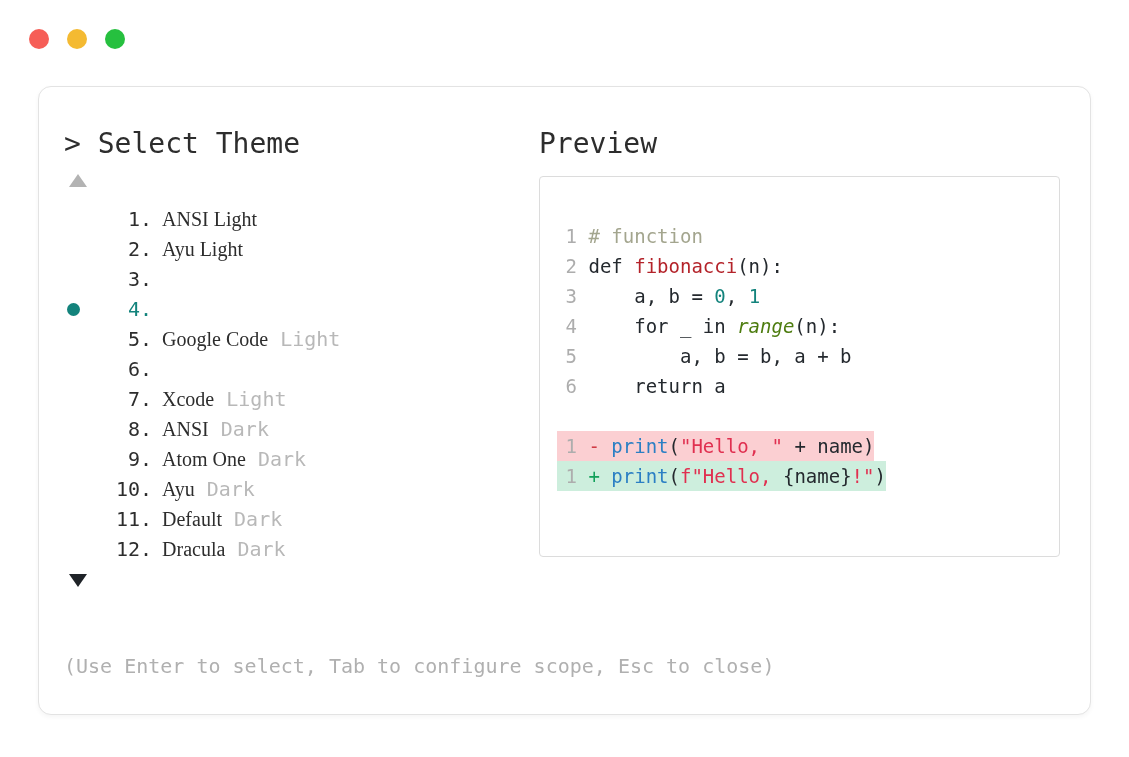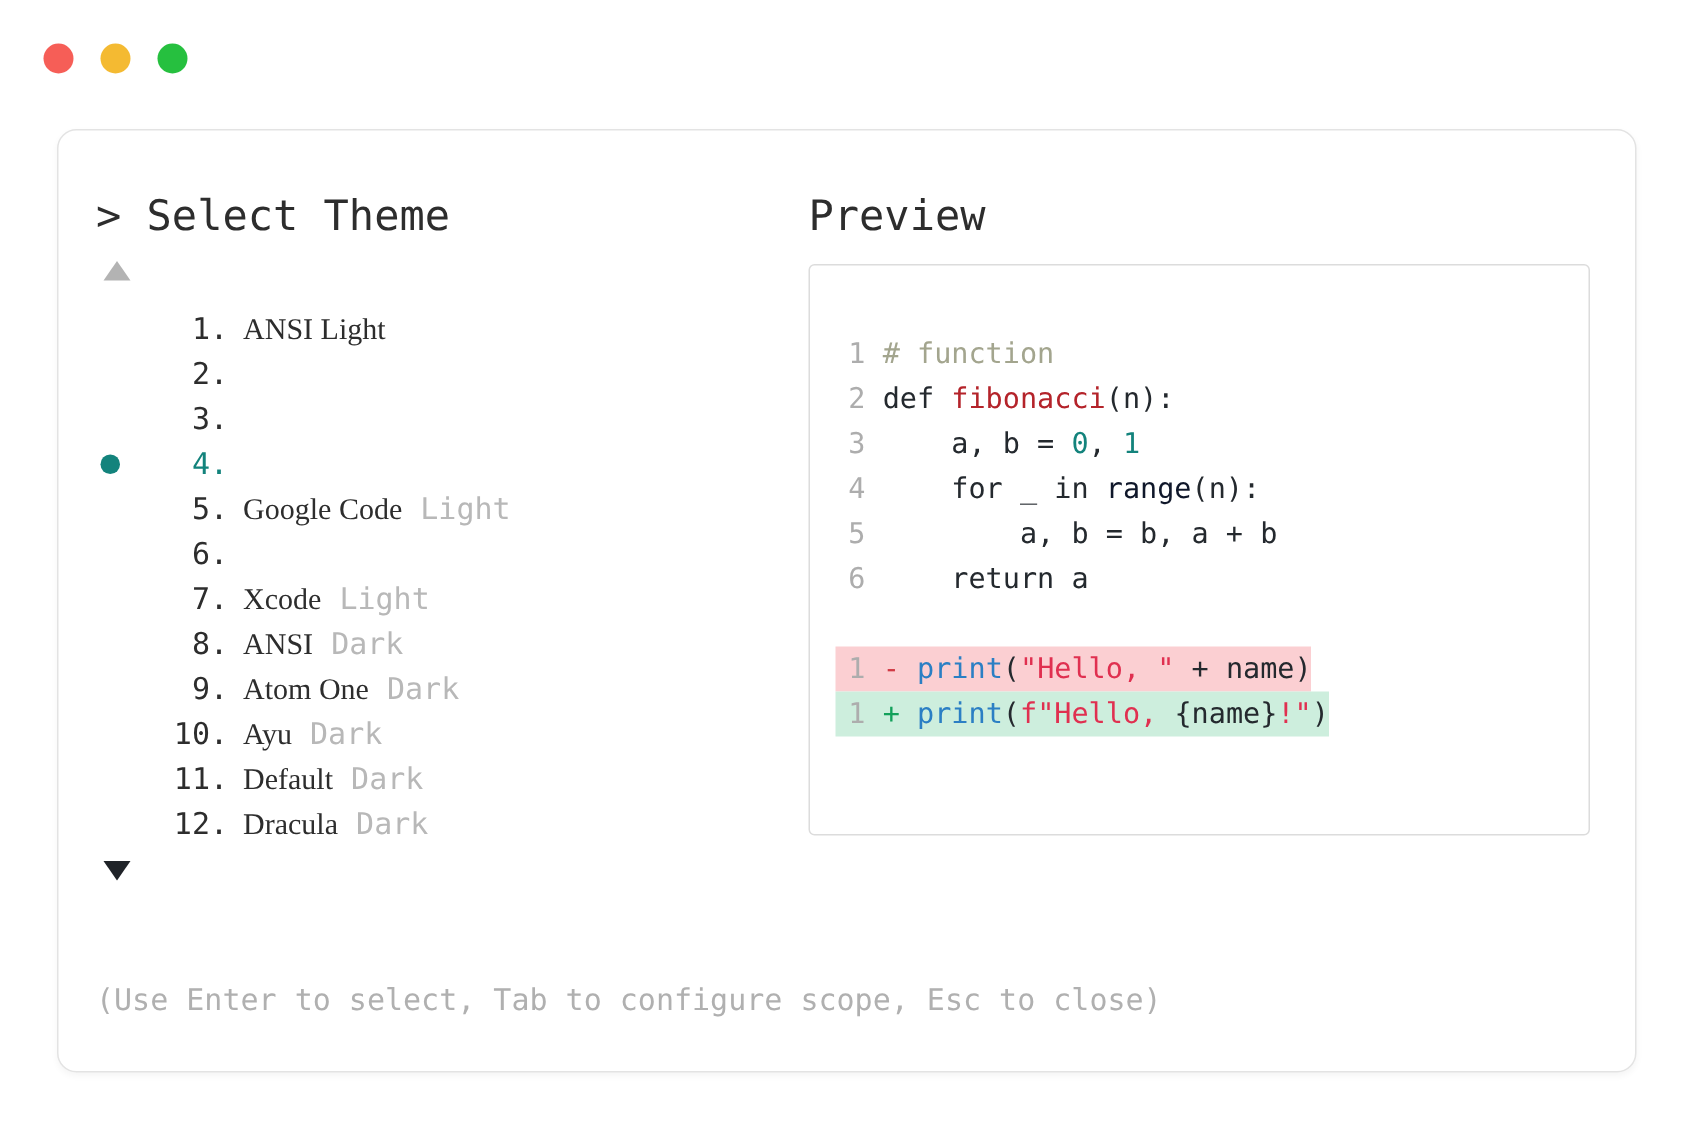--- a/index.html
+++ b/index.html
@@ -153,21 +153,21 @@
     color: #adadad;
     display: inline-block;
     width: 20px;
     text-align: right;
   }
   .tok-comment { color: #a3a58e; }
   .tok-kw      { color: #24292e; }
   .tok-fn      { color: #b4232a; }
   .tok-plain   { color: #24292e; }
   .tok-num     { color: #13837c; }
-  .tok-builtin { color: #0f172a; }
+  .tok-builtin { color: #4d7c0f; font-style: italic; }
   .tok-str     { color: #e03050; }
   .tok-call    { color: #2b7fc4; }
 
   .diff-block { margin-top: 30px; }
   .diff-line { height: 30px; white-space: pre; display: block; }
   .diff-line .hl { padding: 4px 0; }
   .diff-del .hl { background: #fbcfd2; }
   .diff-add .hl { background: #cdeedd; }
   .mark-del { color: #d03a44; }
   .mark-add { color: #12a05a; }
@@ -197,21 +197,21 @@
 <div class="card">
   <div class="card-inner">
 
     <div class="col-left">
       <div class="panel-title">&gt; Select Theme</div>
 
       <div class="arrow arrow-up"></div>
 
       <div class="theme-list">
           <div class="theme-row"><span class="bullet-cell"></span><span class="idx">1</span><span class="dotsep">.</span><span class="name">ANSI Light</span></div>
-          <div class="theme-row"><span class="bullet-cell"></span><span class="idx">2</span><span class="dotsep">.</span></div>
+          <div class="theme-row"><span class="bullet-cell"></span><span class="idx">2</span><span class="dotsep">.</span><span class="name">Ayu Light</span></div>
           <div class="theme-row"><span class="bullet-cell"></span><span class="idx">3</span><span class="dotsep">.</span></div>
           <div class="theme-row selected"><span class="bullet-cell"><span class="bullet" style="background: rgb(19, 131, 124);"></span></span><span class="idx">4</span><span class="dotsep">.</span></div>
           <div class="theme-row"><span class="bullet-cell"></span><span class="idx">5</span><span class="dotsep">.</span><span class="name">Google Code</span><span class="variant-dim"> Light</span></div>
           <div class="theme-row"><span class="bullet-cell"></span><span class="idx">6</span><span class="dotsep">.</span></div>
           <div class="theme-row"><span class="bullet-cell"></span><span class="idx">7</span><span class="dotsep">.</span><span class="name">Xcode</span><span class="variant-dim"> Light</span></div>
           <div class="theme-row"><span class="bullet-cell"></span><span class="idx">8</span><span class="dotsep">.</span><span class="name">ANSI</span><span class="variant-dim"> Dark</span></div>
           <div class="theme-row"><span class="bullet-cell"></span><span class="idx">9</span><span class="dotsep">.</span><span class="name">Atom One</span><span class="variant-dim"> Dark</span></div>
           <div class="theme-row"><span class="bullet-cell"></span><span class="idx">10</span><span class="dotsep">.</span><span class="name">Ayu</span><span class="variant-dim"> Dark</span></div>
           <div class="theme-row"><span class="bullet-cell"></span><span class="idx">11</span><span class="dotsep">.</span><span class="name">Default</span><span class="variant-dim"> Dark</span></div>
           <div class="theme-row"><span class="bullet-cell"></span><span class="idx">12</span><span class="dotsep">.</span><span class="name">Dracula</span><span class="variant-dim"> Dark</span></div>

